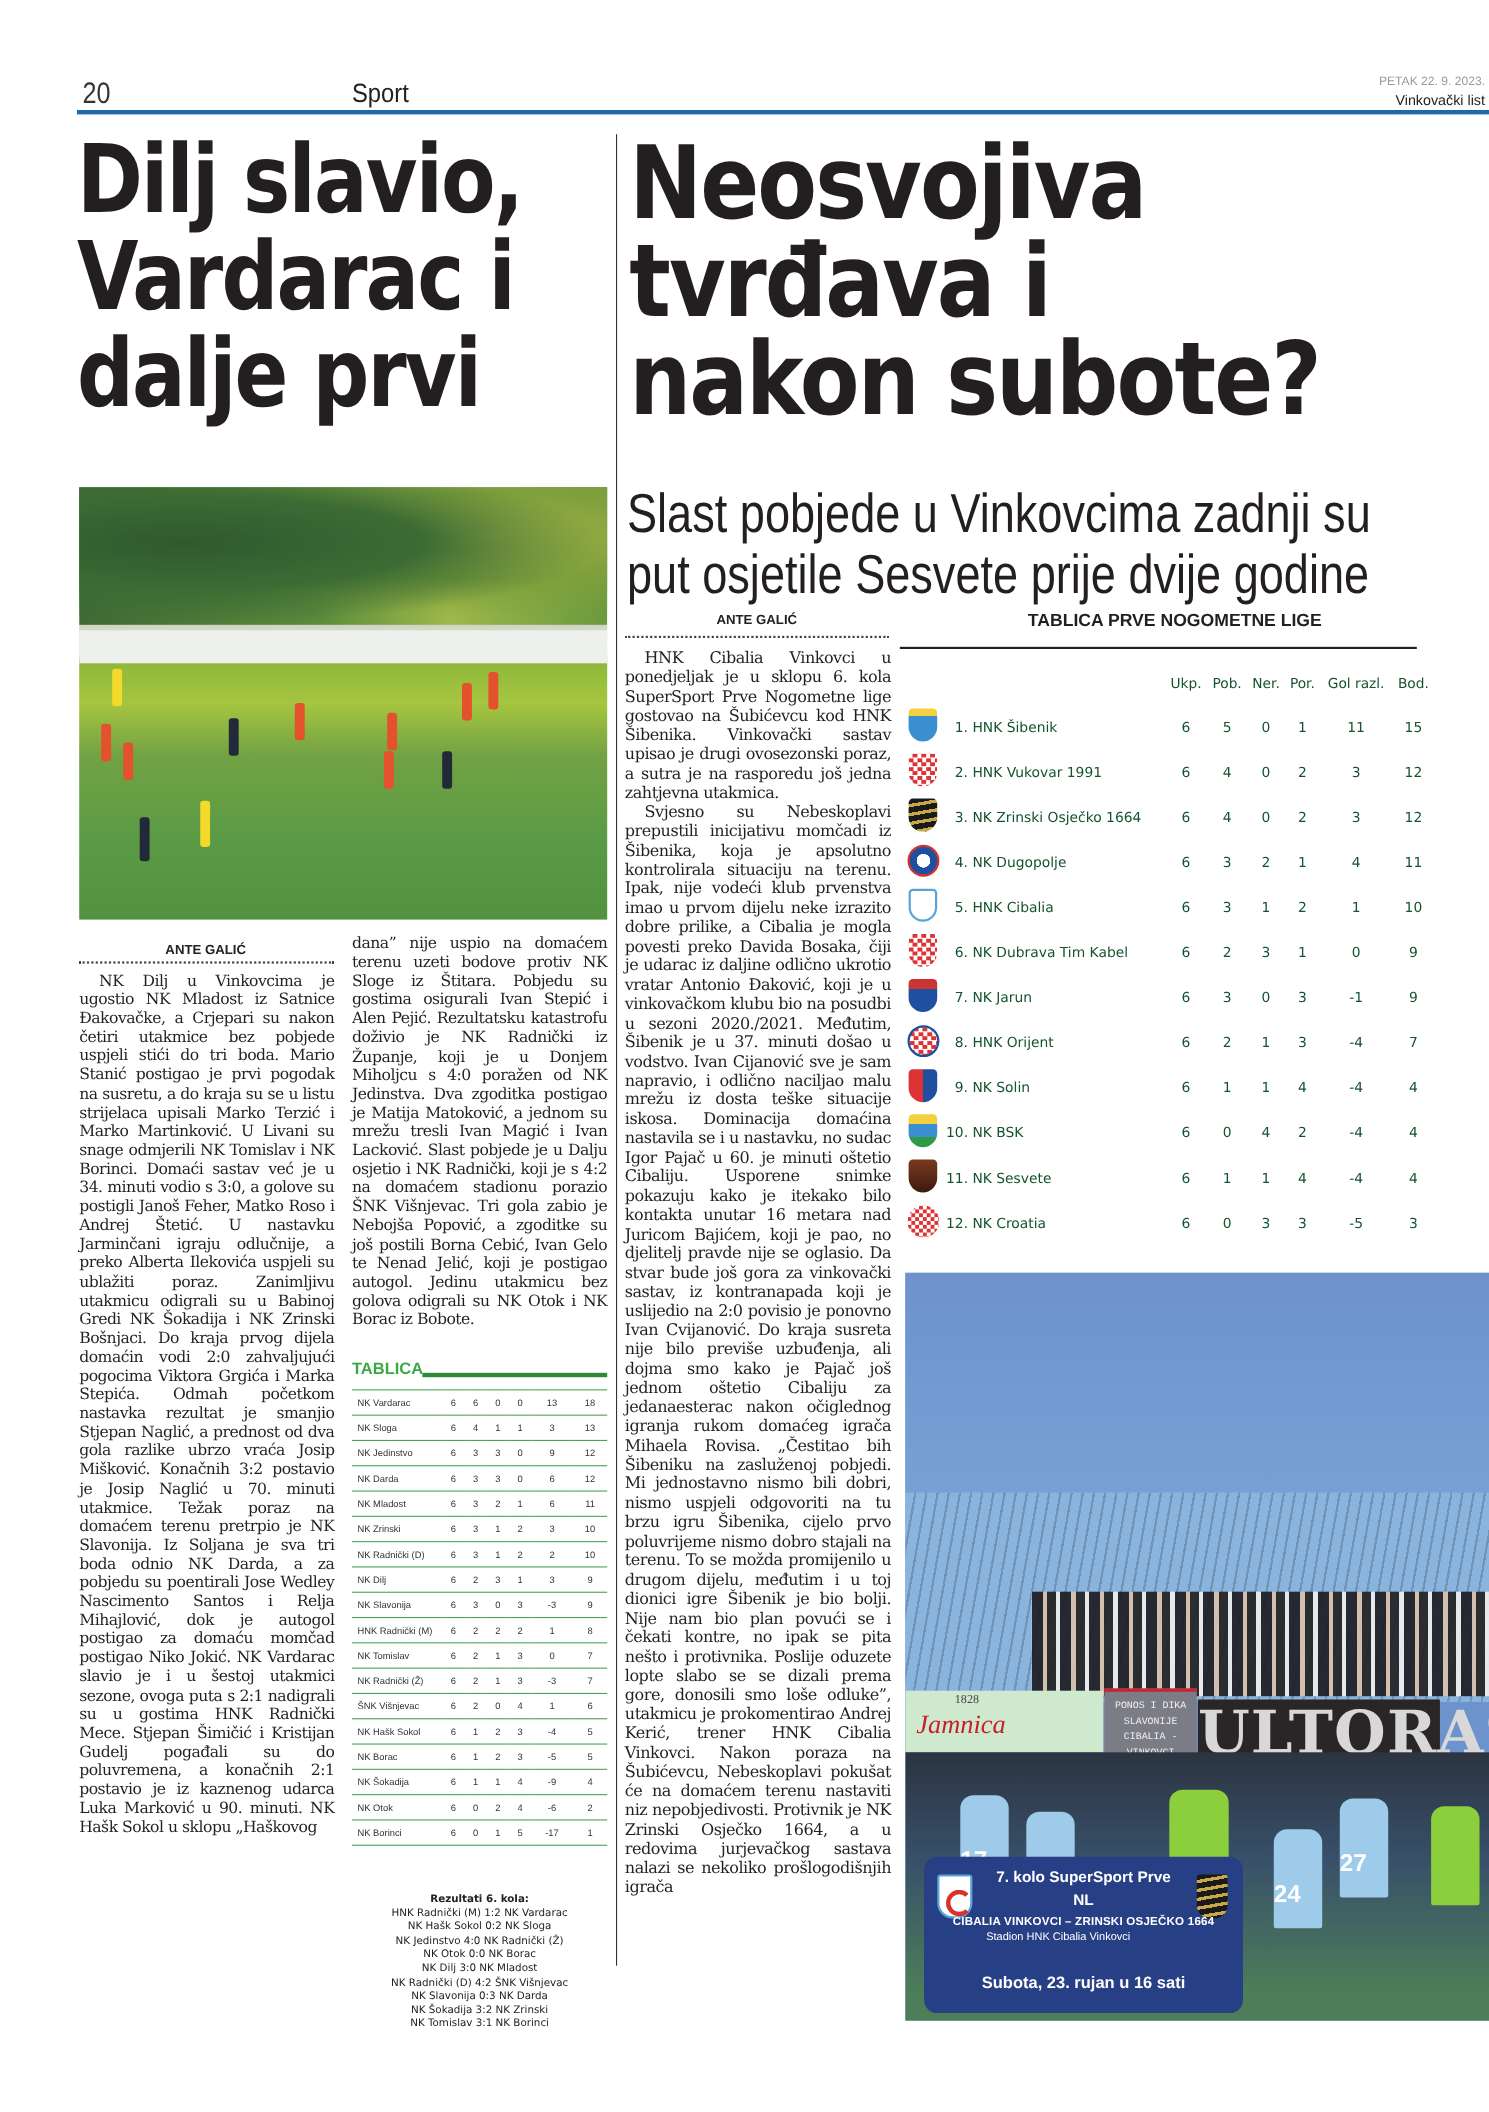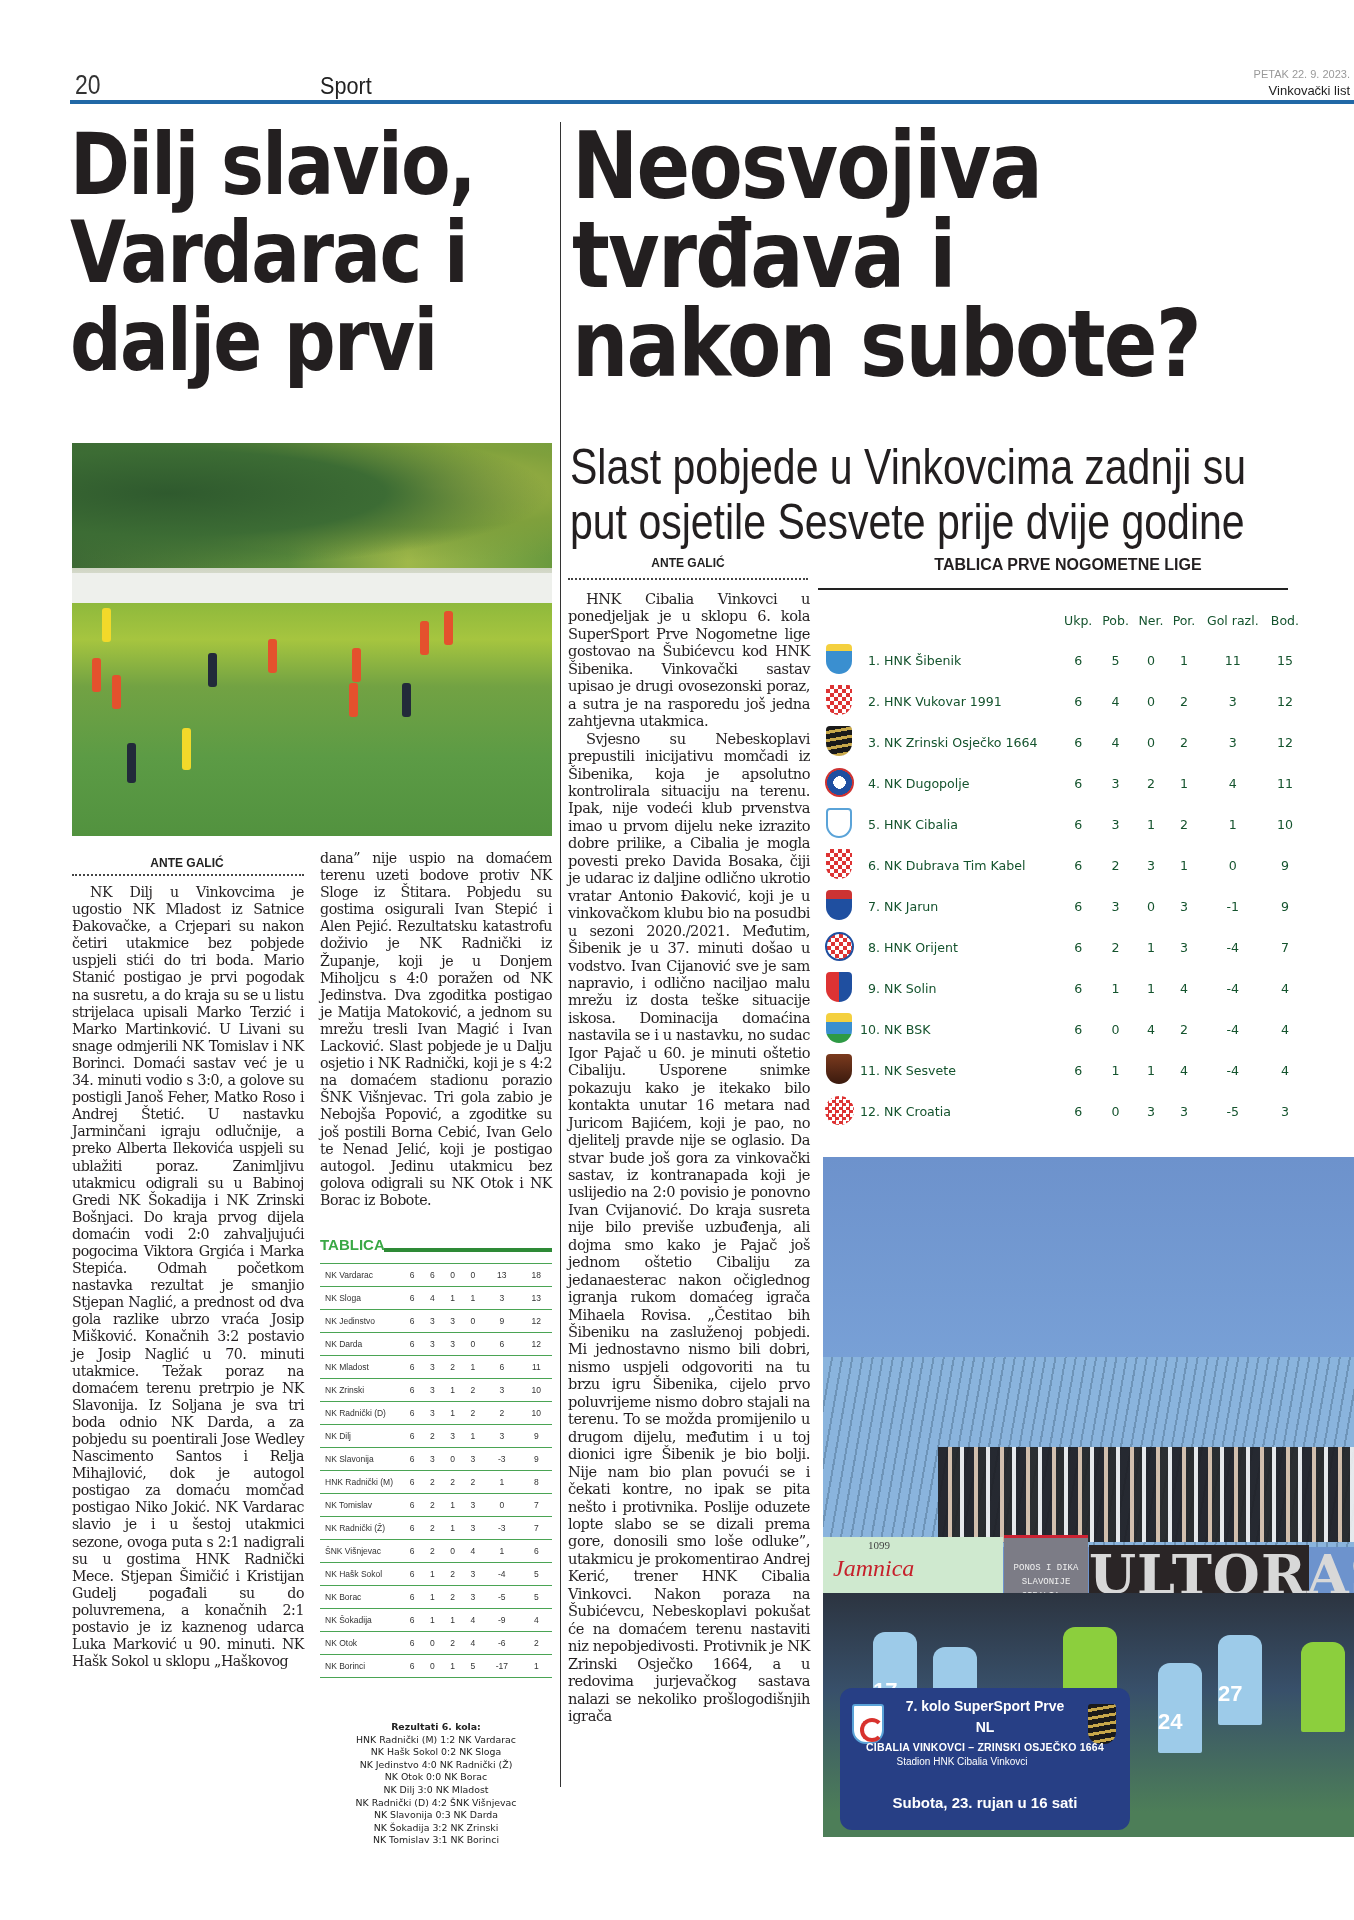--- a/index.html
+++ b/index.html
@@ -55,21 +55,21 @@
   .crest { display: inline-block; width: 26px; height: 30px; border-radius: 4px 4px 13px 13px; position: relative; overflow: hidden; }
   .crest.round { border-radius: 50%; width: 29px; height: 29px; }
 
   .photo-right { position: absolute; left: 823px; top: 1157px; width: 531px; height: 680px; overflow: hidden; background: #6d93cd; }
   .photo-right .sky { position: absolute; left: 0; top: 0; width: 100%; height: 200px; background: linear-gradient(180deg, #6d92cc, #78a0d6); }
   .photo-right .stands { position: absolute; left: 0; top: 200px; width: 100%; height: 190px; background: repeating-linear-gradient(100deg, #8ab4dd 0 8px, #6e94b8 8px 10px), #8fb8dd; }
   .photo-right .stand-text { position: absolute; left: 0; top: 206px; width: 100%; font-family: "Liberation Sans", sans-serif; font-size: 32px; color: #dfe6ef; letter-spacing: 8px; white-space: nowrap; opacity: 0.85; }
   .photo-right .crowd { position: absolute; left: 115px; top: 290px; width: 416px; height: 95px; background: repeating-linear-gradient(90deg, #1d1d22 0 10px, #d9c1aa 10px 14px, #222 14px 22px, #eee 22px 26px); opacity: 0.92; }
   .photo-right .banner-jamnica { position: absolute; left: 0; top: 380px; width: 180px; height: 56px; background: #cfe9cf; }
   .photo-right .banner-jamnica span { position: absolute; font-family: "Liberation Serif", serif; font-style: italic; color: #c6202b; font-size: 24px; }
-  .photo-right .banner-ponos { position: absolute; left: 181px; top: 378px; width: 84px; height: 62px; background: #7c7c86; color: #f0f0f0; font-family: "Liberation Mono", monospace; font-size: 9px; text-align: center; line-height: 14px; padding-top: 23px; border-top: 3px solid #c23; border-bottom: 3px solid #c23; }
+  .photo-right .banner-ponos { position: absolute; left: 181px; top: 378px; width: 84px; height: 62px; background: #7c7c86; color: #f0f0f0; font-family: "Liberation Mono", monospace; font-size: 9px; text-align: center; line-height: 14px; padding-top: 6px; border-top: 3px solid #c23; border-bottom: 3px solid #c23; }
   .photo-right .banner-ultoras { position: absolute; left: 266px; top: 388px; width: 220px; height: 72px; background: #2a2526; color: #d8d8d8; font-family: "DejaVu Serif", serif; font-weight: bold; font-size: 54px; line-height: 60px; text-align: center; letter-spacing: 1px; }
   .photo-right .under { position: absolute; left: 0; top: 436px; width: 100%; height: 244px; background: linear-gradient(180deg, #2c3440, #38506a 40%, #4d7e58 90%); }
   .jersey { position: absolute; width: 44px; height: 90px; border-radius: 12px 12px 2px 2px; background: #9dcbe9; color: #fff; font-family: "Liberation Sans", sans-serif; font-weight: bold; font-size: 22px; text-align: left; padding-top: 46px; }
   .jersey.green { background: #8ccf3d; }
 
   .promo-box { position: absolute; left: 840px; top: 1688px; width: 290px; height: 142px; background: #273f85; border-radius: 12px; color: #fff; font-family: "Liberation Sans", sans-serif; text-align: center; }
   .promo-box .round { position: absolute; left: 60px; top: 8px; width: 170px; font-weight: bold; font-size: 14px; line-height: 21px; }
   .promo-box .match { position: absolute; left: 0; top: 53px; width: 290px; font-weight: bold; font-size: 10.5px; letter-spacing: 0.2px; }
   .promo-box .venue { position: absolute; left: 0; top: 68px; width: 244px; font-size: 10px; }
   .promo-box .when { position: absolute; left: 0; top: 106px; width: 290px; font-weight: bold; font-size: 15px; }
@@ -475,21 +475,21 @@
         <td>3</td>
       </tr>
     </tbody>
 </table>
 
 <div class="photo-right">
   <div class="sky"></div>
   <div class="stands"></div>
   <div class="crowd"></div>
   <div class="banner-jamnica">
-    <span style="left:45px;top:2px;font-size:11px;color:#444;font-style:normal;">1099</span>
+    <span style="left:45px;top:2px;font-size:11px;color:#444;font-style:normal;">1828</span>
     <span style="left:10px;top:18px;">Jamnica</span>
   </div>
   <div class="banner-ponos">
     <div>PONOS I DIKA</div>
     <div>SLAVONIJE</div>
     <div>CIBALIA - VINKOVCI</div>
   </div>
   <div class="banner-ultoras">ULTORAS</div>
   <div class="under"></div>
   <div class="jersey" style="left:50px;top:475px;">17</div>

